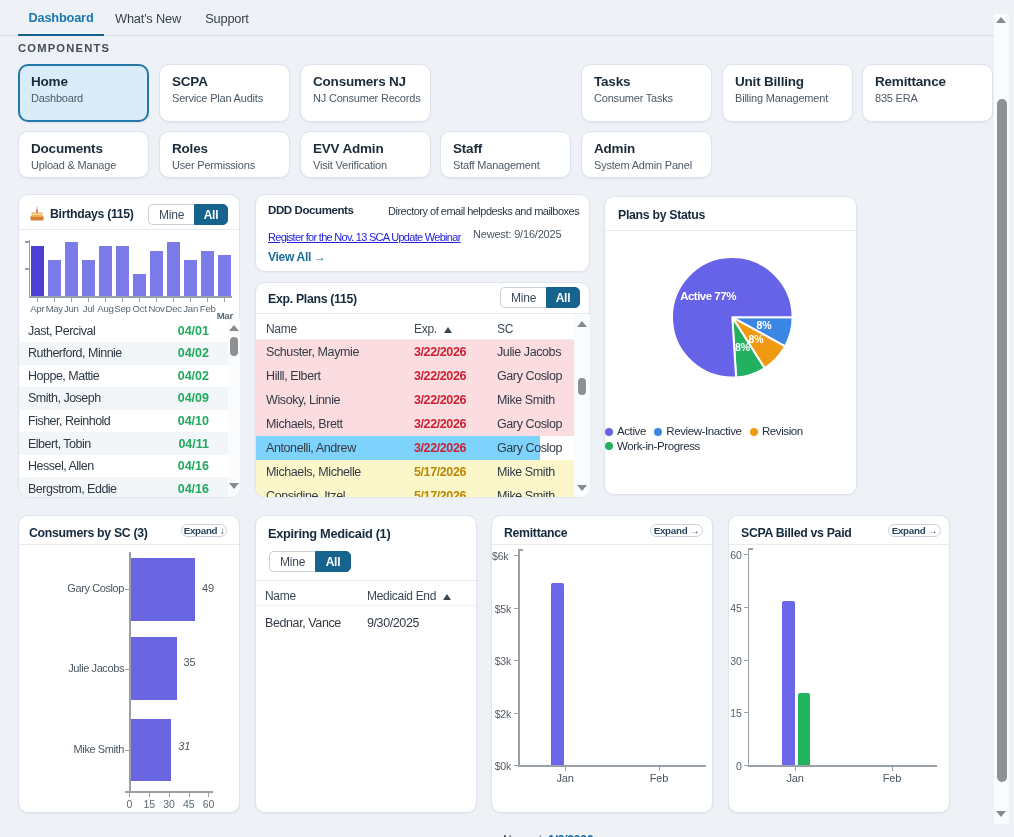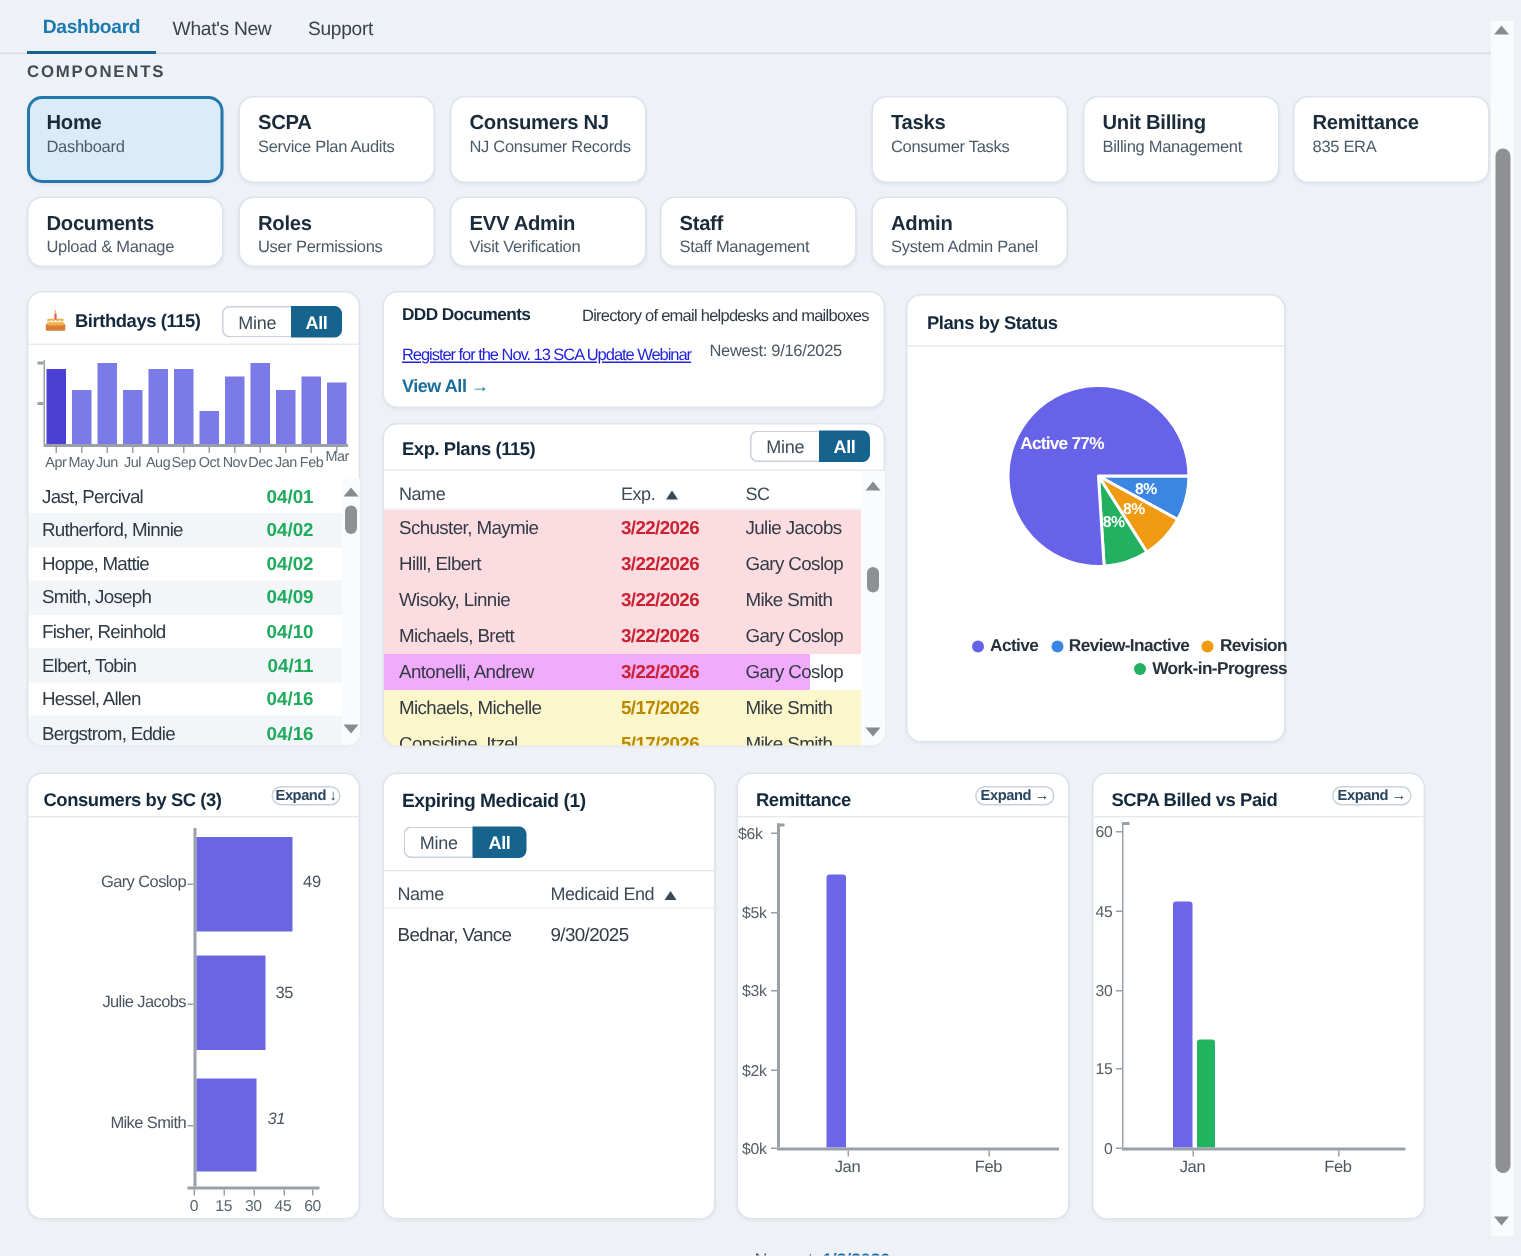--- a/index.html
+++ b/index.html
@@ -162,21 +162,21 @@
         <div style="position:absolute;left:154.10000000000002px;top:103px;width:1px;height:4px;background:#9aa0a8;"></div>
         <div class="mlab" style="left:144.60000000000002px; top:108px;">Dec</div>
         <div class="bar" style="left:165.25000000000003px; top:64.6px; width:12.8px; height:36.400000000000006px; background:#7a7ae8;"></div>
         <div style="position:absolute;left:171.15000000000003px;top:103px;width:1px;height:4px;background:#9aa0a8;"></div>
         <div class="mlab" style="left:161.65000000000003px; top:108px;">Jan</div>
         <div class="bar" style="left:182.3px; top:55.5px; width:12.8px; height:45.5px; background:#7a7ae8;"></div>
         <div style="position:absolute;left:188.20000000000002px;top:103px;width:1px;height:4px;background:#9aa0a8;"></div>
         <div class="mlab" style="left:178.70000000000002px; top:108px;">Feb</div>
         <div class="bar" style="left:199.35000000000002px; top:60.1px; width:12.8px; height:40.9px; background:#7a7ae8;"></div>
         <div style="position:absolute;left:205.25000000000003px;top:103px;width:1px;height:4px;background:#9aa0a8;"></div>
-        <div class="mlab" style="left:195.75000000000003px; top:104px;">Mar</div>
+        <div class="mlab" style="left:195.75000000000003px; top:115px;font-weight:bold;">Mar</div>
       </div>
 
     <div id="blist" style="position:absolute; left:0; top:124px; width:222px; height:178px; overflow:hidden; border-radius:0 0 0 9px;">
         <div class="brow" style="top:0px;">
           <span class="nm">Jast, Percival</span>
           <span class="dt">04/01</span>
         </div>
         <div class="brow alt" style="top:22.6px;">
           <span class="nm">Rutherford, Minnie</span>
           <span class="dt">04/02</span>
@@ -246,21 +246,21 @@
         <div class="trow" style="top:74px; width:318px; background:#fbdce1;">
           <span class="c" style="left:10px;">Wisoky, Linnie</span>
           <span class="c" style="left:158px; font-weight:bold; color:#cb2233;">3/22/2026</span>
           <span class="c" style="left:241px;">Mike Smith</span>
         </div>
         <div class="trow" style="top:98px; width:318px; background:#fbdce1;">
           <span class="c" style="left:10px;">Michaels, Brett</span>
           <span class="c" style="left:158px; font-weight:bold; color:#cb2233;">3/22/2026</span>
           <span class="c" style="left:241px;">Gary Coslop</span>
         </div>
-        <div class="trow" style="top:122px; width:284px; background:#f0abfc;">
+        <div class="trow" style="top:122px; width:284px; background:#7dd3fc;">
           <span class="c" style="left:10px;">Antonelli, Andrew</span>
           <span class="c" style="left:158px; font-weight:bold; color:#cb2233;">3/22/2026</span>
           <span class="c" style="left:241px;">Gary Coslop</span>
         </div>
         <div class="trow" style="top:146px; width:318px; background:#fcf6cb;">
           <span class="c" style="left:10px;">Michaels, Michelle</span>
           <span class="c" style="left:158px; font-weight:bold; color:#bb8800;">5/17/2026</span>
           <span class="c" style="left:241px;">Mike Smith</span>
         </div>
         <div class="trow" style="top:170px; width:318px; background:#fcf6cb;">
@@ -284,21 +284,21 @@
           <path d="M127.3,86.3 L180.14,115.35 A60.3,60.3 0 0 1 159.61,137.21 Z" fill="#ef9a10" stroke="#fff" stroke-width="2" stroke-linejoin="round"></path>
           <path d="M127.3,86.3 L159.61,137.21 A60.3,60.3 0 0 1 131.09,146.48 Z" fill="#23b161" stroke="#fff" stroke-width="2" stroke-linejoin="round"></path>
           <path d="M127.3,86.3 L131.09,146.48 A60.3,60.3 0 1 1 187.60,86.30 Z" fill="#6663e8" stroke="#fff" stroke-width="2" stroke-linejoin="round"></path>
         </g>
       <text x="103" y="68.5" fill="#fff" font-size="11.5" letter-spacing="-0.5" font-weight="bold" text-anchor="middle">Active 77%</text>
       <text x="159" y="98" fill="#fff" font-size="10.5" font-weight="bold" text-anchor="middle">8%</text>
       <text x="151" y="111.5" fill="#fff" font-size="10.5" font-weight="bold" text-anchor="middle">8%</text>
       <text x="137.5" y="120" fill="#fff" font-size="10.5" font-weight="bold" text-anchor="middle">8%</text>
     </svg>
 
-    <div style="position:absolute; left:0; top:228px; width:253px; text-align:right; font-size:11.5px; letter-spacing:-0.4px; color:#26313c; line-height:13.5px;font-weight:bold;">
+    <div style="position:absolute; left:0; top:228px; width:253px; text-align:left; font-size:11.5px; letter-spacing:-0.4px; color:#26313c; line-height:13.5px;">
       <span style="display:inline-block;width:8px;height:8px;border-radius:4px;background:#6663e8;margin-right:4px;vertical-align:-0.5px;"></span>Active&nbsp;&nbsp;
       <span style="display:inline-block;width:8px;height:8px;border-radius:4px;background:#3c86e3;margin-right:4px;vertical-align:-0.5px;"></span>Review-Inactive&nbsp;&nbsp;
       <span style="display:inline-block;width:8px;height:8px;border-radius:4px;background:#ef9a10;margin-right:4px;vertical-align:-0.5px;"></span>Revision<br>
       <span style="display:inline-block;width:8px;height:8px;border-radius:4px;background:#23b161;margin-right:4px;vertical-align:-0.5px; margin-top:3px;"></span>Work-in-Progress
     </div>
   </div>
 
   <div class="wcard" style="left:18px; top:515px; width:222px; height:298px;">
     <div class="whead" style="position:absolute; left:10px; top:10px;">Consumers by SC (3)</div>
     <div class="pill" style="left:162px; top:8px; width:46px;">Expand ↓</div>

